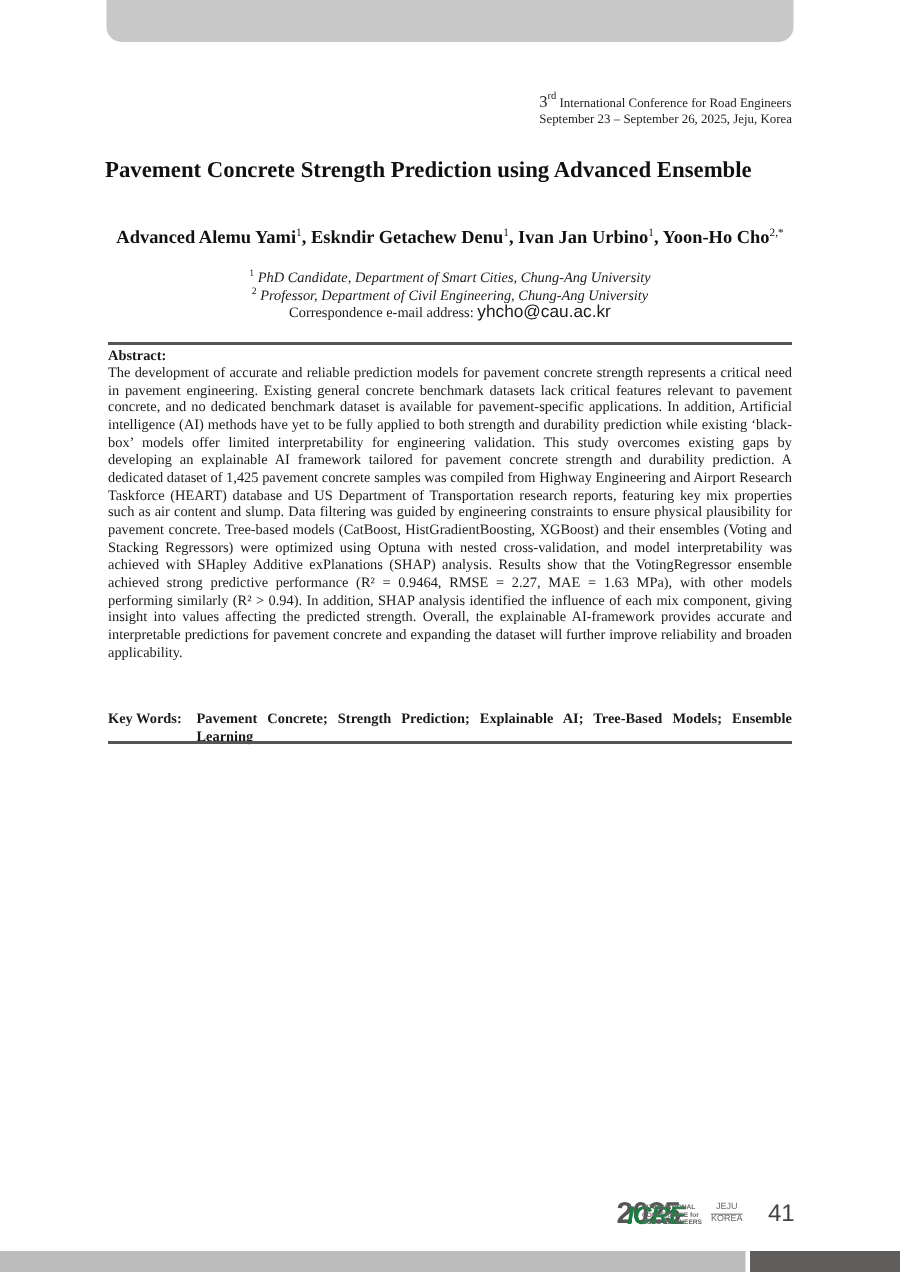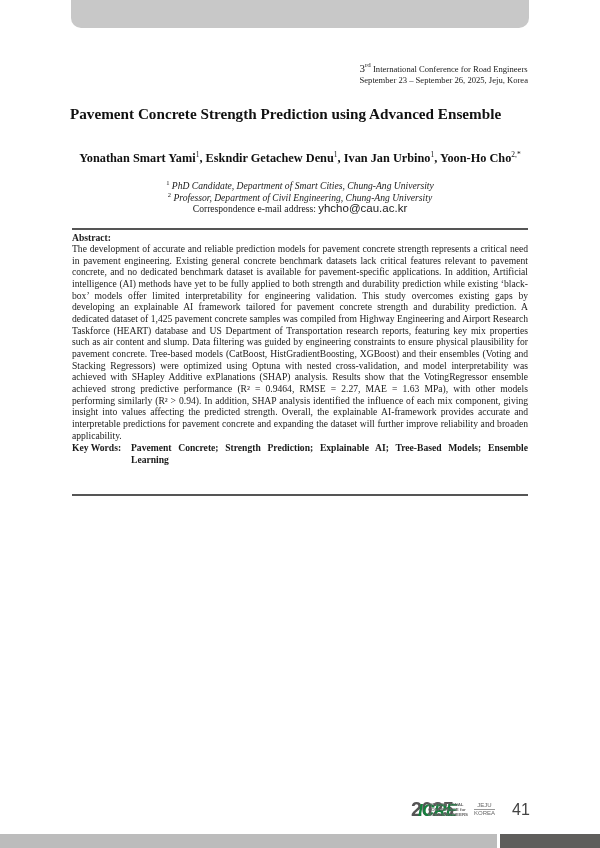--- a/index.html
+++ b/index.html
@@ -16,21 +16,21 @@
              font-size:12.3px; color:#111; white-space:nowrap; }
   .authors sup { font-size:7.5px; font-weight:normal; vertical-align:5px; line-height:0; }
   .affil { position:absolute; left:70px; width:460px; top:180px; text-align:center; font-size:9.6px; line-height:11.5px; }
   .affil .it { font-style:italic; }
   .affil sup { font-size:6.5px; vertical-align:4px; line-height:0; font-style:normal; }
   .affil .email { font-family:"Liberation Sans", sans-serif; font-size:11.5px; }
   .rule { position:absolute; left:72px; width:456px; height:2px; background:#555; }
   .abstract-head { position:absolute; left:72px; top:232px; font-weight:bold; font-size:9.6px; }
   .abstract-body { position:absolute; left:72px; width:456px; top:243px; font-size:9.6px; line-height:11.65px;
                    text-align:justify; }
-  .keywords { position:absolute; left:72px; width:456px; top:442px; font-weight:bold; font-size:9.6px; line-height:11.6px;
+  .keywords { position:absolute; left:72px; width:456px; top:474px; font-weight:bold; font-size:9.6px; line-height:11.6px;
               display:flex; }
   .keywords .kl { width:59px; flex:none; }
   .keywords .kv { flex:1; text-align:justify; }
   .footer-logo { position:absolute; left:396px; top:801px; font-family:"Liberation Sans", sans-serif; color:#15803d;
                  font-weight:bold; font-style:italic; font-size:17px; letter-spacing:-0.5px;margin-left:46px; }
   .footer-year { position:absolute; left:383px; top:798px; font-family:"Liberation Sans", sans-serif; color:#555;
                  font-weight:bold; font-size:20px; letter-spacing:-0.5px; }
   .footer-conf { position:absolute; left:428px; top:802px; font-family:"Liberation Sans", sans-serif; color:#666;
                  font-size:4.4px; line-height:5px; font-weight:bold; }
   .footer-loc { position:absolute; left:474px; top:802px; font-family:"Liberation Sans", sans-serif; color:#666;
@@ -48,21 +48,21 @@
 <div class="conf-header">
   <div><span class="big">3</span><sup>rd</sup><span> International Conference for Road Engineers</span></div>
   <div>September 23 – September 26,  2025, Jeju, Korea</div>
 </div>
 
 <div class="title">
   <div>Pavement Concrete Strength Prediction using Advanced Ensemble</div>
 </div>
 
 <div class="authors">
-  <span><span>Yonathan Smart Yami</span><sup>1</sup><span>, </span></span><span><span>Eskndir Getachew Denu</span><sup>1</sup><span>, </span></span><span><span>Ivan Jan Urbino</span><sup>1</sup><span>, </span></span><span><span>Yoon-Ho Cho</span><sup>2,*</sup></span>
+  <span><span>Advanced Alemu Yami</span><sup>1</sup><span>, </span></span><span><span>Eskndir Getachew Denu</span><sup>1</sup><span>, </span></span><span><span>Ivan Jan Urbino</span><sup>1</sup><span>, </span></span><span><span>Yoon-Ho Cho</span><sup>2,*</sup></span>
 </div>
 
 <div class="affil">
   <div class="it"><sup>1</sup><span> PhD Candidate, Department of Smart Cities, Chung-Ang University</span></div>
   <div class="it"><sup>2</sup><span> Professor, Department of Civil Engineering, Chung-Ang University</span></div>
   <div><span>Correspondence e-mail address: </span><span class="email">yhcho@cau.ac.kr</span></div>
 </div>
 
 <div class="rule" style="top:228px;"></div>
 

